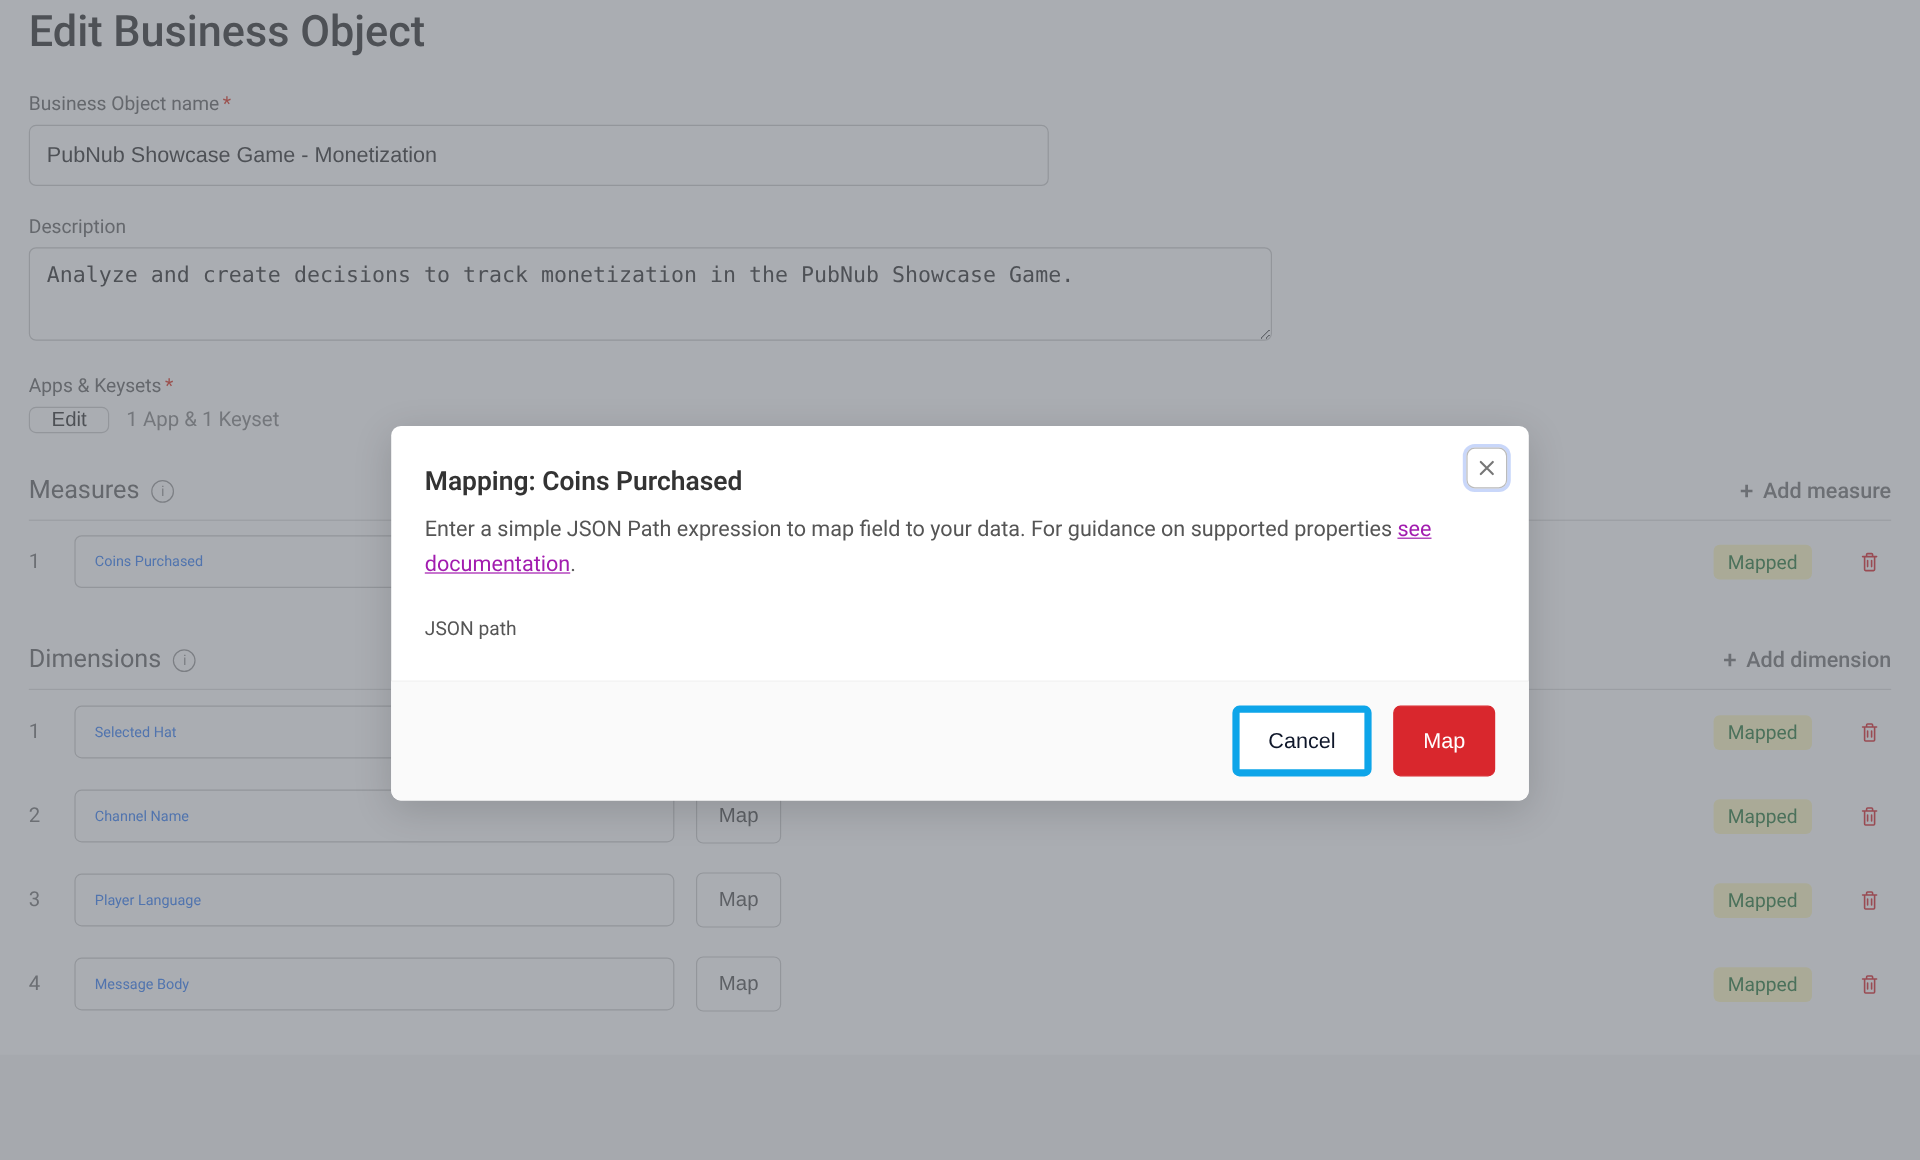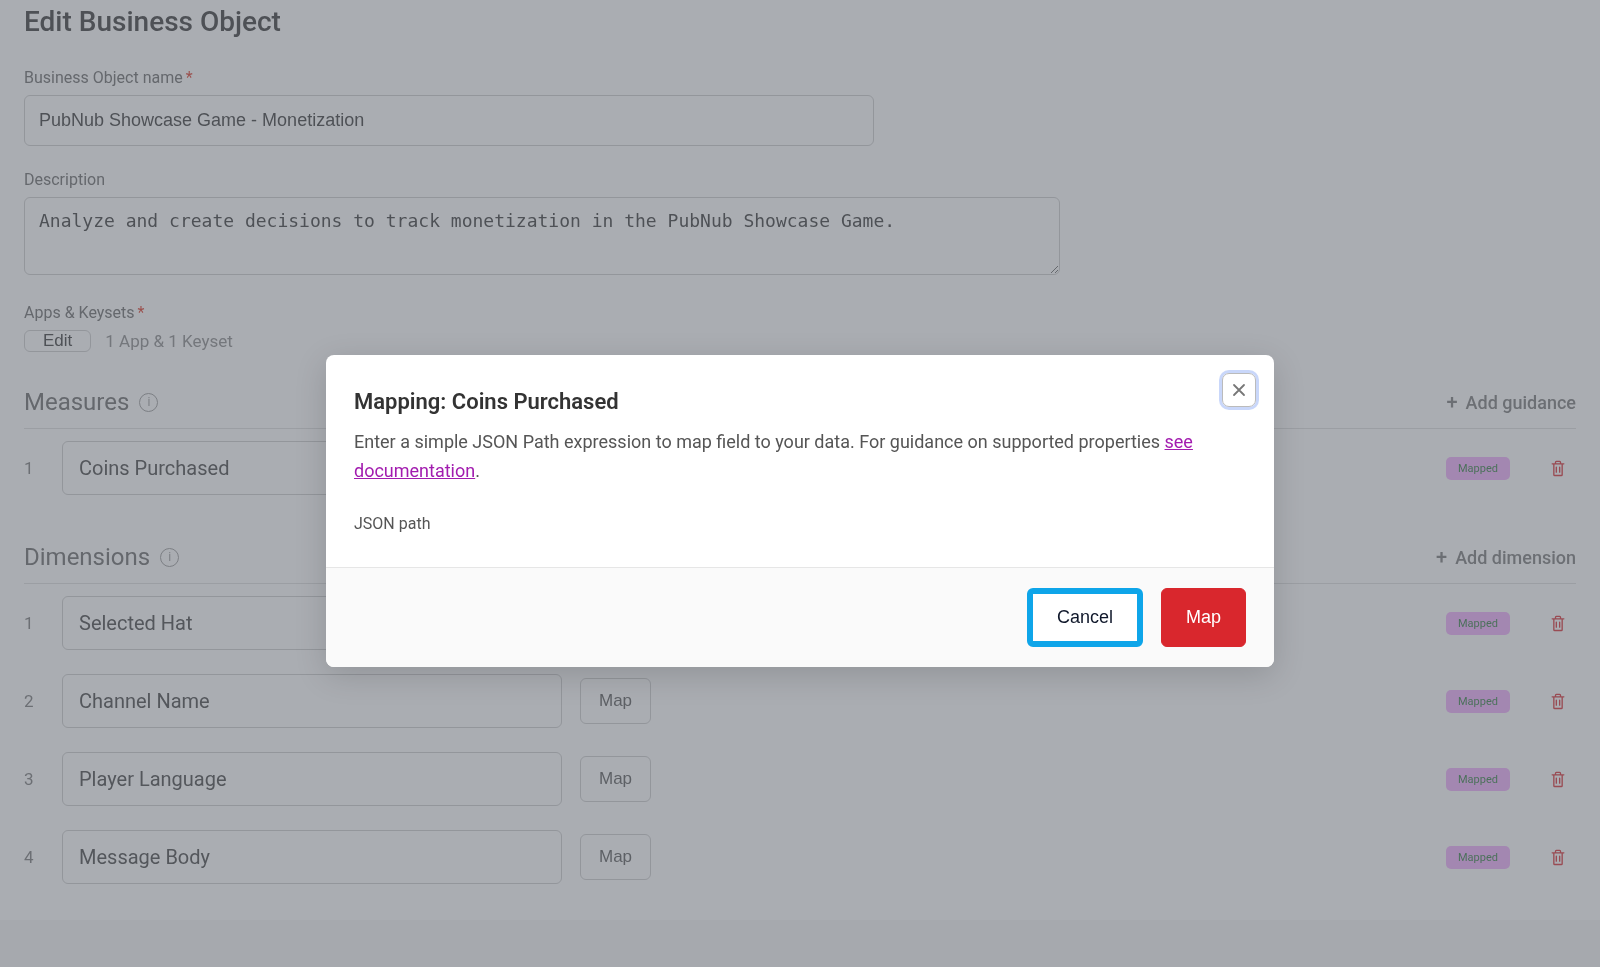--- a/index.html
+++ b/index.html
@@ -9,21 +9,21 @@
     position: relative;
     width: 1600px;
     height: 967px;
     overflow: hidden;
   }
   .page {
     padding: 5px 24px 24px 24px;
     background: #fff;
   }
   .page-title {
-    font-size: 28px;
+    font-size: 36px;
     font-weight: 500;
     color: #333;
     margin-bottom: 30px;
   }
   .field-group { margin-bottom: 24px; }
   .field-label {
     font-size: 16px;
     color: #666;
     margin-bottom: 8px;
     display: block;
@@ -64,21 +64,21 @@
   }
   .section-header {
     display: flex;
     align-items: center;
     justify-content: space-between;
     border-bottom: 1px solid #ddd;
     padding-bottom: 12px;
   }
   .section-title-wrap { display: flex; align-items: center; gap: 10px; }
   .section-title {
-    font-size: 24px;
+    font-size: 21px;
     color: #666;
     font-weight: 400;
   }
   .info-icon {
     width: 19px; height: 19px;
     border: 1.5px solid #999;
     border-radius: 50%;
     display: inline-flex;
     align-items: center;
     justify-content: center;
@@ -106,40 +106,40 @@
   }
   .row-index {
     width: 20px;
     font-size: 17px;
     color: #777;
   }
   .row-name-box {
     border: 1px solid #ccc;
     border-radius: 6px;
     padding: 14px 16px;
-    font-size: 20px;
-    color: #404040;
+    font-size: 12px;
+    color: #3b82f6;
     width: 500px;
   }
   .map-btn {
     border: 1px solid #ccc;
     border-radius: 6px;
     padding: 12px 18px;
     font-size: 17px;
     background: #fff;
     color: #555;
     cursor: pointer;
   }
   .row-spacer { flex: 1; }
   .mapped-badge {
-    background: #f0abfc;
+    background: #fef9c3;
     color: #2d7a3e;
     border-radius: 5px;
     padding: 5px 12px;
-    font-size: 11px;
+    font-size: 16px;
     text-align: right;
   }
   .trash-icon {
     width: 20px;
     height: 22px;
     cursor: pointer;
     margin-left: 20px;
     margin-right: 8px;
   }
   .trash-icon svg { width: 100%; height: 100%; }
@@ -263,21 +263,21 @@
   </div>
 
   <div class="section">
     <div class="section-header">
       <div class="section-title-wrap">
         <span class="section-title">Measures</span>
         <span class="info-icon">i</span>
       </div>
       <div class="add-link">
         <span class="plus-icon">+</span>
-        <span>Add guidance</span>
+        <span>Add measure</span>
       </div>
     </div>
     <div id="measures-rows">
         <div class="data-row">
           <div class="row-index">1</div>
           <div class="row-name-box">Coins Purchased</div>
           <div class="row-spacer"></div>
           <span class="mapped-badge">Mapped</span>
           <span class="trash-icon"><svg viewBox="0 0 24 24">
               <path d="M5 7h14M10 4h4a1 1 0 0 1 1 1v2H9V5a1 1 0 0 1 1-1zM7 7v13a1 1 0 0 0 1 1h8a1 1 0 0 0 1-1V7M10 11v6M14 11v6" fill="none" stroke="#d9272d" stroke-width="1.6" stroke-linecap="round" stroke-linejoin="round"></path>

